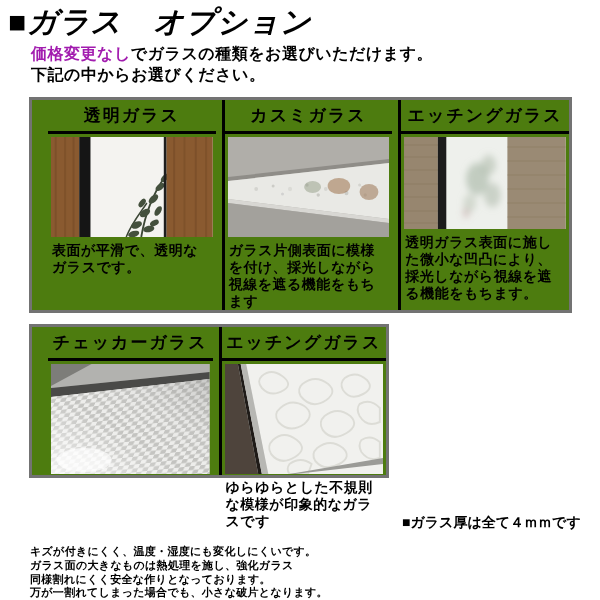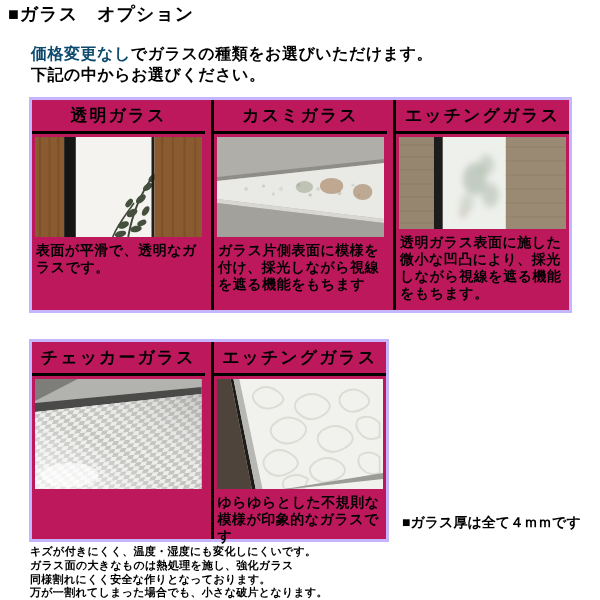--- a/index.html
+++ b/index.html
@@ -1,26 +1,26 @@
 <!DOCTYPE html>
 <html><head>
 <meta charset="utf-8">
 <style>
   html,body{margin:0;padding:0;}
   body{
     width:600px;height:600px;position:relative;background:#ffffff;
     font-family:"Liberation Sans","DejaVu Sans",sans-serif;
     font-weight:bold;color:#000;overflow:hidden;
   }
-  .title{position:absolute;top:2px;left:8px;font-size:18px;letter-spacing:1px;}
+  .title{position:absolute;top:2px;left:8px;font-size:30px;letter-spacing:1px;font-style:italic;}
   .intro{position:absolute;top:43px;left:31px;font-size:16px;line-height:21px;letter-spacing:.5px;}
-  .intro .hl{color:#0c4a6e;margin-top:26px;}
-  .tbl{position:absolute;display:flex;border:3px solid #c4b5fd;background:#be185d;box-sizing:border-box;}
+  .intro .hl{color:#a21caf;margin-top:26px;}
+  .tbl{position:absolute;display:flex;border:3px solid #737373;background:#4d7c0f;box-sizing:border-box;padding-left:16px;}
   .t1{top:97px;left:29px;width:543px;height:216px;}
-  .t2{top:339px;left:29px;width:360px;height:203px;}
+  .t2{top:324px;left:29px;width:360px;height:154px;}
   .col{flex:1 1 0;display:flex;flex-direction:column;min-width:0;}
   .col + .col{border-left:3px solid #000;margin-left:6px;}
   .hdr{flex:0 0 auto;height:31px;border-bottom:3px solid #000;display:flex;align-items:center;justify-content:center;font-size:17px;letter-spacing:2px;white-space:nowrap;}
   .photo{flex:0 0 auto;margin:3px;}
   .photo svg{display:block;width:100%;height:100%;}
   .ph100{height:100px;}
   .ph92{height:92px;}
   .ph110{height:110px;}
   .desc{padding:2px 4px 0 4px;font-size:14px;line-height:17px;letter-spacing:.5px;word-break:break-all;}
   .note{position:absolute;top:514px;left:402px;font-size:14px;white-space:nowrap;}

